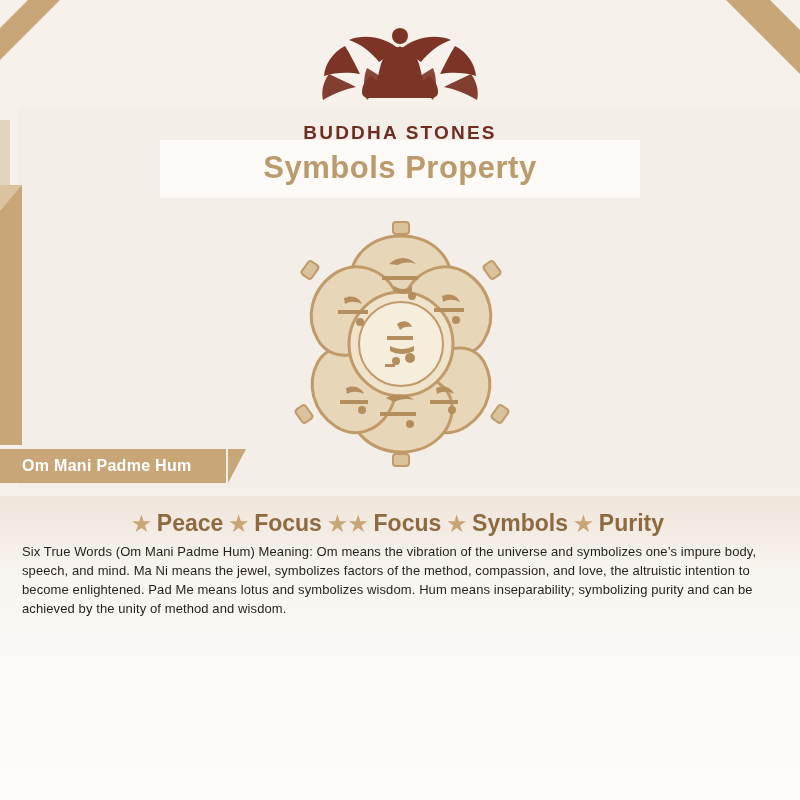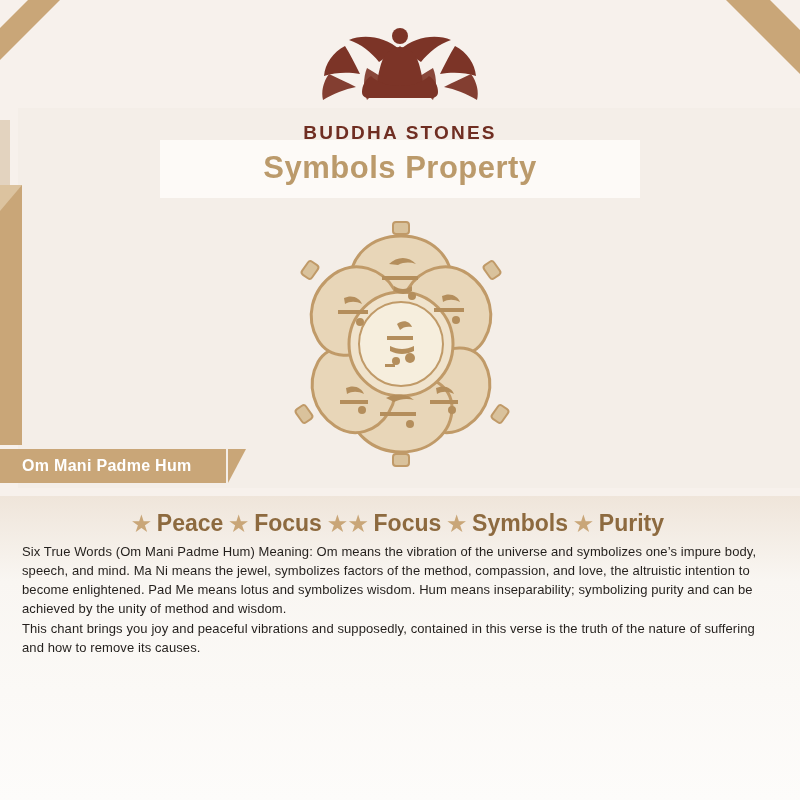--- a/index.html
+++ b/index.html
@@ -307,17 +307,16 @@
       <span class="star">★</span>
       <span class="star">★</span>
       <span class="kw">Focus</span>
       <span class="star">★</span>
       <span class="kw">Symbols</span>
       <span class="star">★</span>
       <span class="kw">Purity</span>
     </div>
     <div class="body-text">
       <p>Six True Words (Om Mani Padme Hum) Meaning: Om means the vibration of the universe and symbolizes one’s impure body, speech, and mind. Ma Ni means the jewel, symbolizes factors of the method, compassion, and love, the altruistic intention to become enlightened. Pad Me means lotus and symbolizes wisdom. Hum means inseparability; symbolizing purity and can be achieved by the unity of method and wisdom.</p>
-      <p>This chant brings you joy and peaceful vibrations and supposedly, contained in this verse is the truth of the nature of suffering and how to remove its causes.</p>
     </div>
   </div>
 
 </div>
 
 </body></html>

